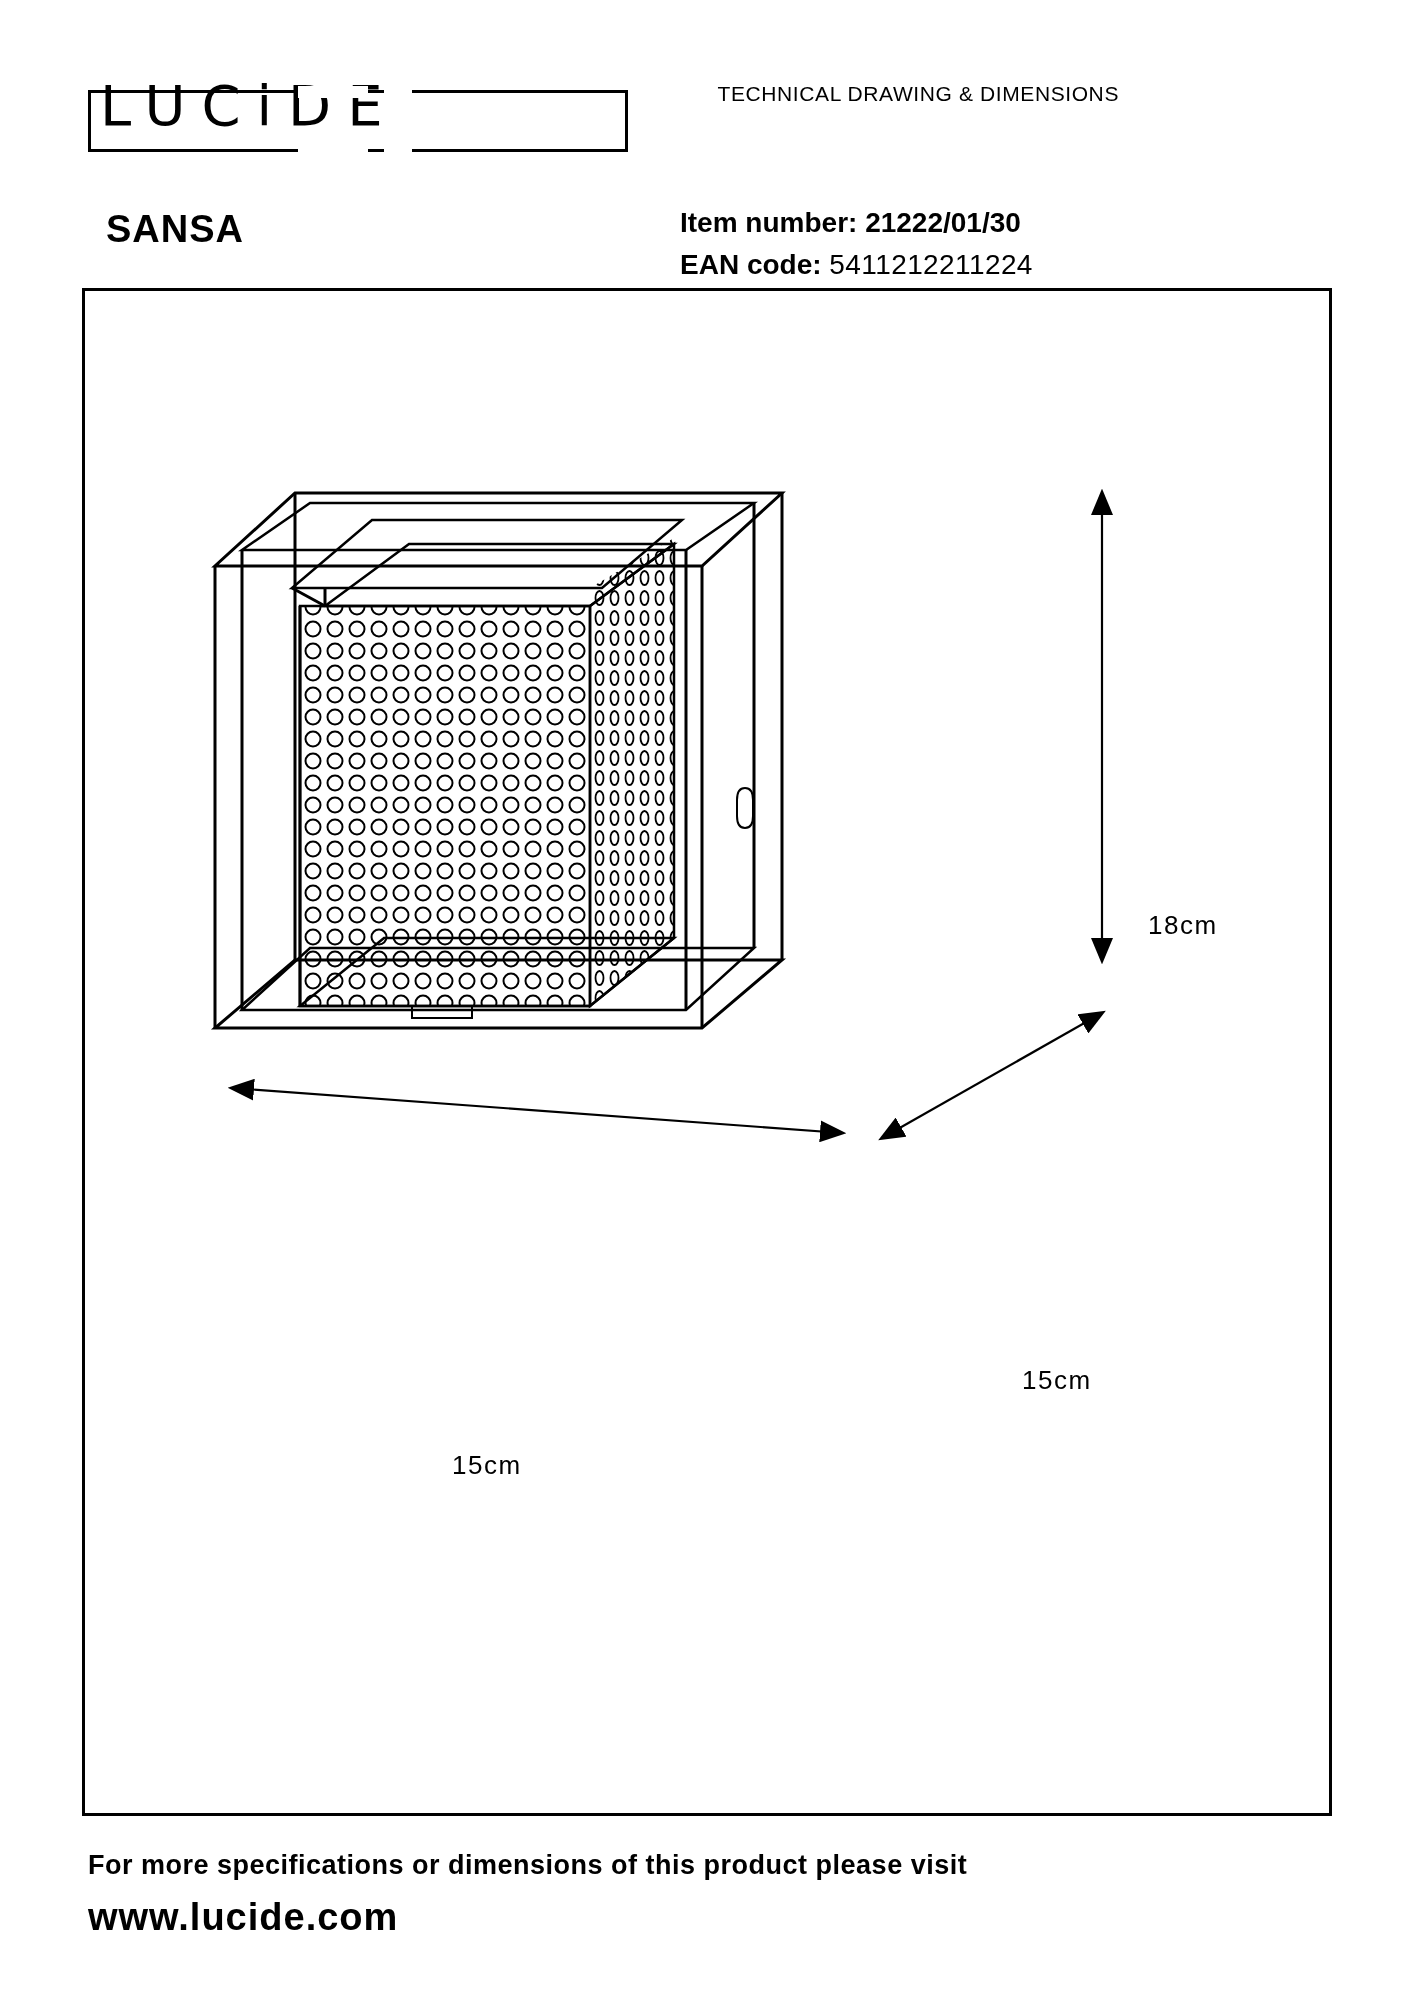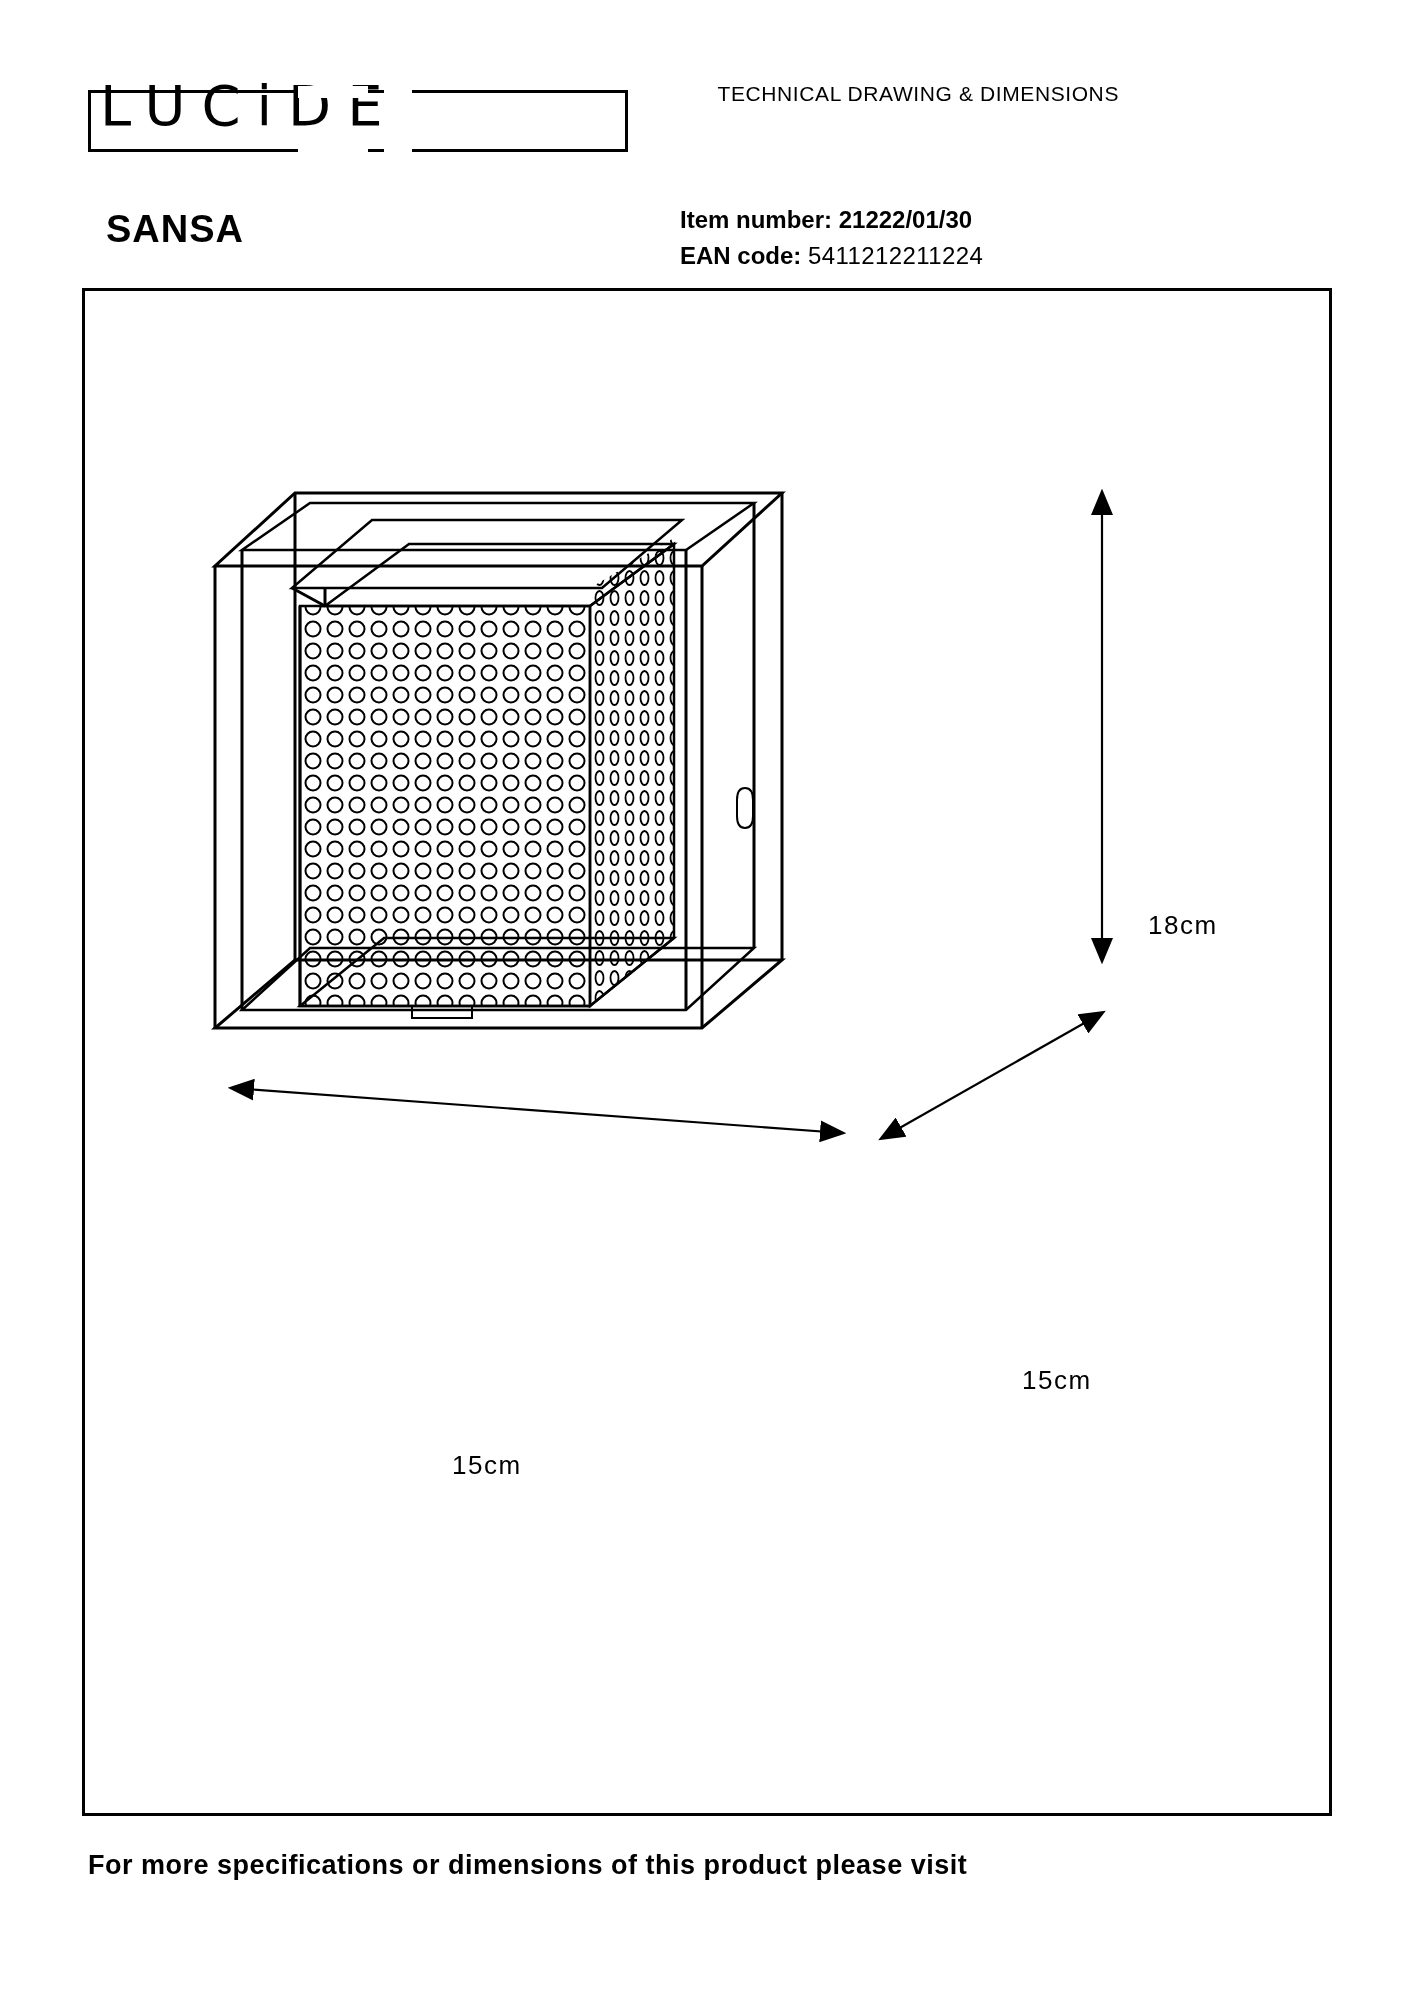--- a/index.html
+++ b/index.html
@@ -69,21 +69,21 @@
     top: 208px;
     font-size: 38px;
     font-weight: bold;
     letter-spacing: 1px;
   }
 
   .meta {
     position: absolute;
     left: 680px;
     top: 202px;
-    font-size: 24px;
+    font-size: 28px;
     line-height: 1.5;
   }
   .meta .label { font-weight: bold; }
   .meta .value { font-weight: bold; }
   .meta .value-light { font-weight: normal; letter-spacing: 0.4px; text-align: center; }
 
   
   .frame {
     position: absolute;
     left: 82px;
@@ -252,14 +252,15 @@
         <line x1="150" y1="800" x2="760" y2="845" marker-start="url(#arrow-start)" marker-end="url(#arrow-end)"></line>
       </g>
     </svg>
   </div>
 
   <div class="dim-label dim-height">18cm</div>
   <div class="dim-label dim-depth">15cm</div>
   <div class="dim-label dim-width">15cm</div>
 
   <div class="footer-line1">For more specifications or dimensions of this product please visit</div>
+  <div class="footer-line2">www.lucide.com</div>
 
 </div>
 
 </body></html>

